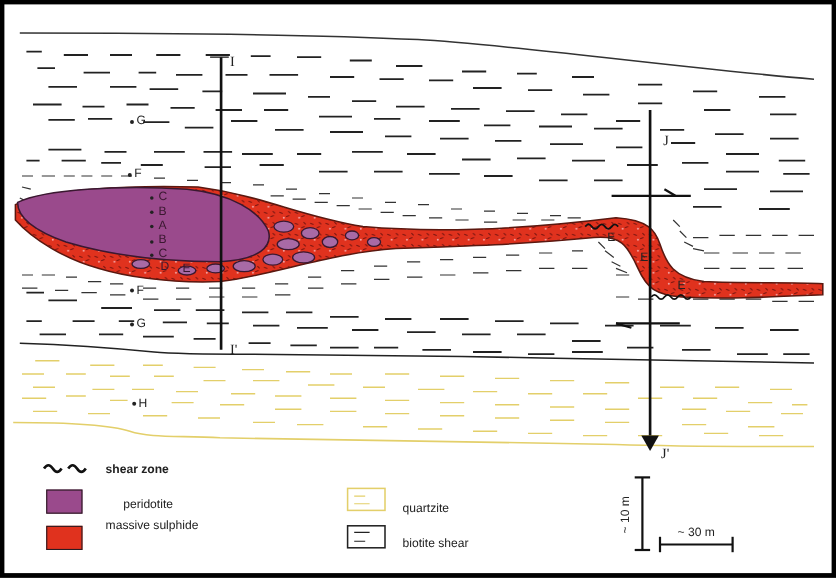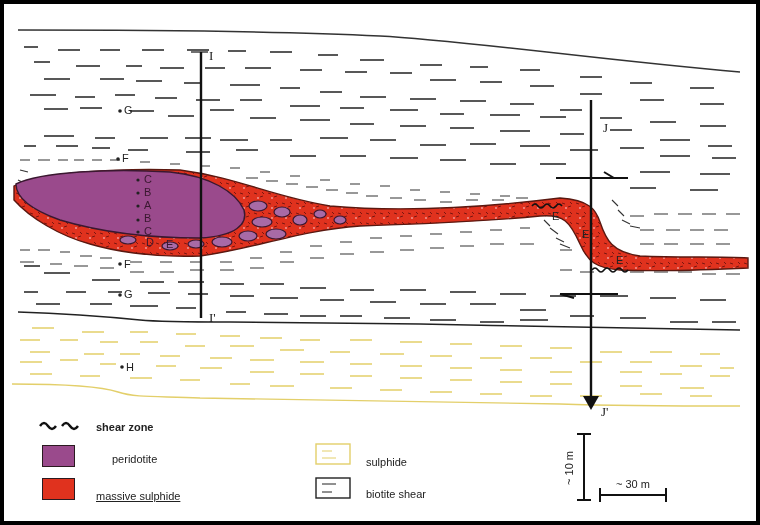--- a/index.html
+++ b/index.html
@@ -149,21 +149,21 @@
 <div class="lbl" style="left:120px;top:284px;">G</div>
 <div class="lbl" style="left:122px;top:357px;">H</div>
 <div class="lbl" style="left:548px;top:206px;">E</div>
 <div class="lbl" style="left:578px;top:224px;">E</div>
 <div class="lbl" style="left:612px;top:250px;">E</div>
 
 <div class="leg-label" style="left:92px;top:417px;font-weight:bold;">shear zone</div>
 <div class="swatch" style="left:38px;top:441px;background:#9a4a8c;"></div>
 <div class="leg-label" style="left:92px;top:449px;margin-left:16px;">peridotite</div>
 <div class="swatch" style="left:38px;top:474px;background:#e0321e;"></div>
-<div class="leg-label" style="left:92px;top:486px;text-decoration:underline;">massive sulphide</div>
-<div class="leg-label" style="left:362px;top:452px;">sulphide</div>
+<div class="leg-label" style="left:92px;top:468px;">massive sulphide</div>
+<div class="leg-label" style="left:362px;top:452px;">quartzite</div>
 <div class="leg-label" style="left:362px;top:484px;">biotite shear</div>
 
 <div class="leg-label" style="left:548px;top:458px;transform:rotate(-90deg);transform-origin:center;">~ 10 m</div>
 <div class="leg-label" style="left:612px;top:474px;">~ 30 m</div>
 
 </div>
 </div>
 
 </body></html>

